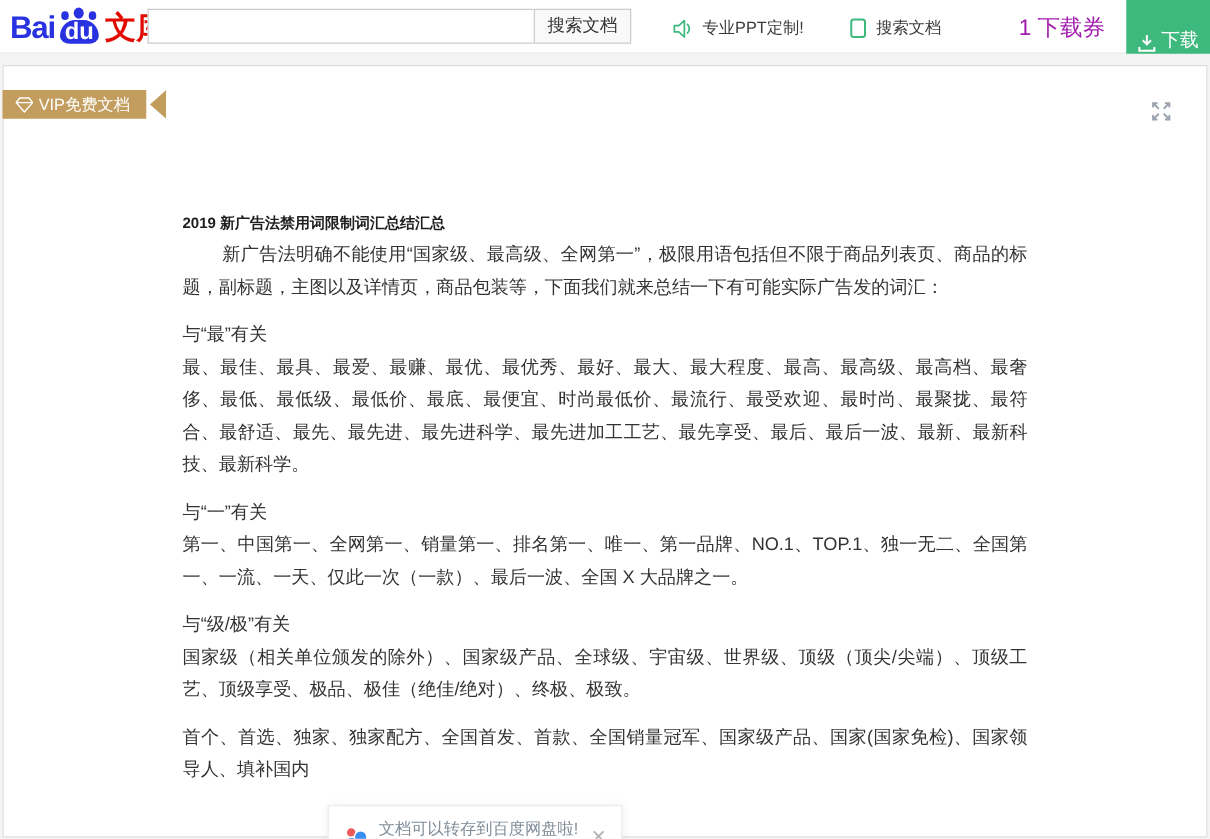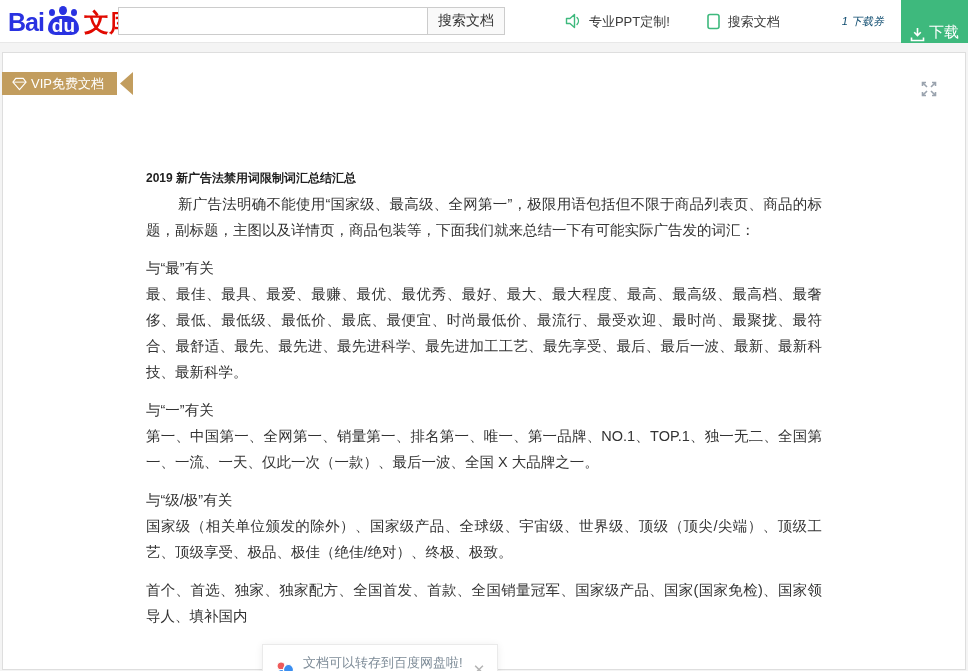--- a/index.html
+++ b/index.html
@@ -44,24 +44,24 @@
     font-family: inherit;
   }
   .search-btn {
     width: 78px; height: 28px;
     background: #f9f9f9; border: 1px solid #ccc;
     font-size: 14px; color: #333; cursor: pointer;
     font-family: inherit;
   }
 
   .hnav { position: absolute; right: 0; top: 0; height: 43px; display: flex; align-items: center; }
-  .hnav-item { display: flex; align-items: flex-start; gap: 7px; font-size: 13px; color: #3b3b3b; cursor: pointer; }
+  .hnav-item { display: flex; align-items: flex-end; gap: 7px; font-size: 13px; color: #3b3b3b; cursor: pointer; }
   .hnav-item.ppt { margin-right: 36px; }
   .hnav-item.mobile { margin-right: 62px; }
-  .coupon { color: #0c4a6e; font-size: 11px; margin-right: 17px; font-style: italic; }
+  .coupon { color: #a21caf; font-size: 18px; margin-right: 17px; }
   .dl-btn {
     width: 67px; height: 43px;
     background: #3eb97d; border: none; cursor: pointer;
     color: #fff; font-size: 15px;
     display: flex; align-items: flex-end; justify-content: center; gap: 4px;
     font-family: inherit;
   }
 
   
   .doc-wrap {

